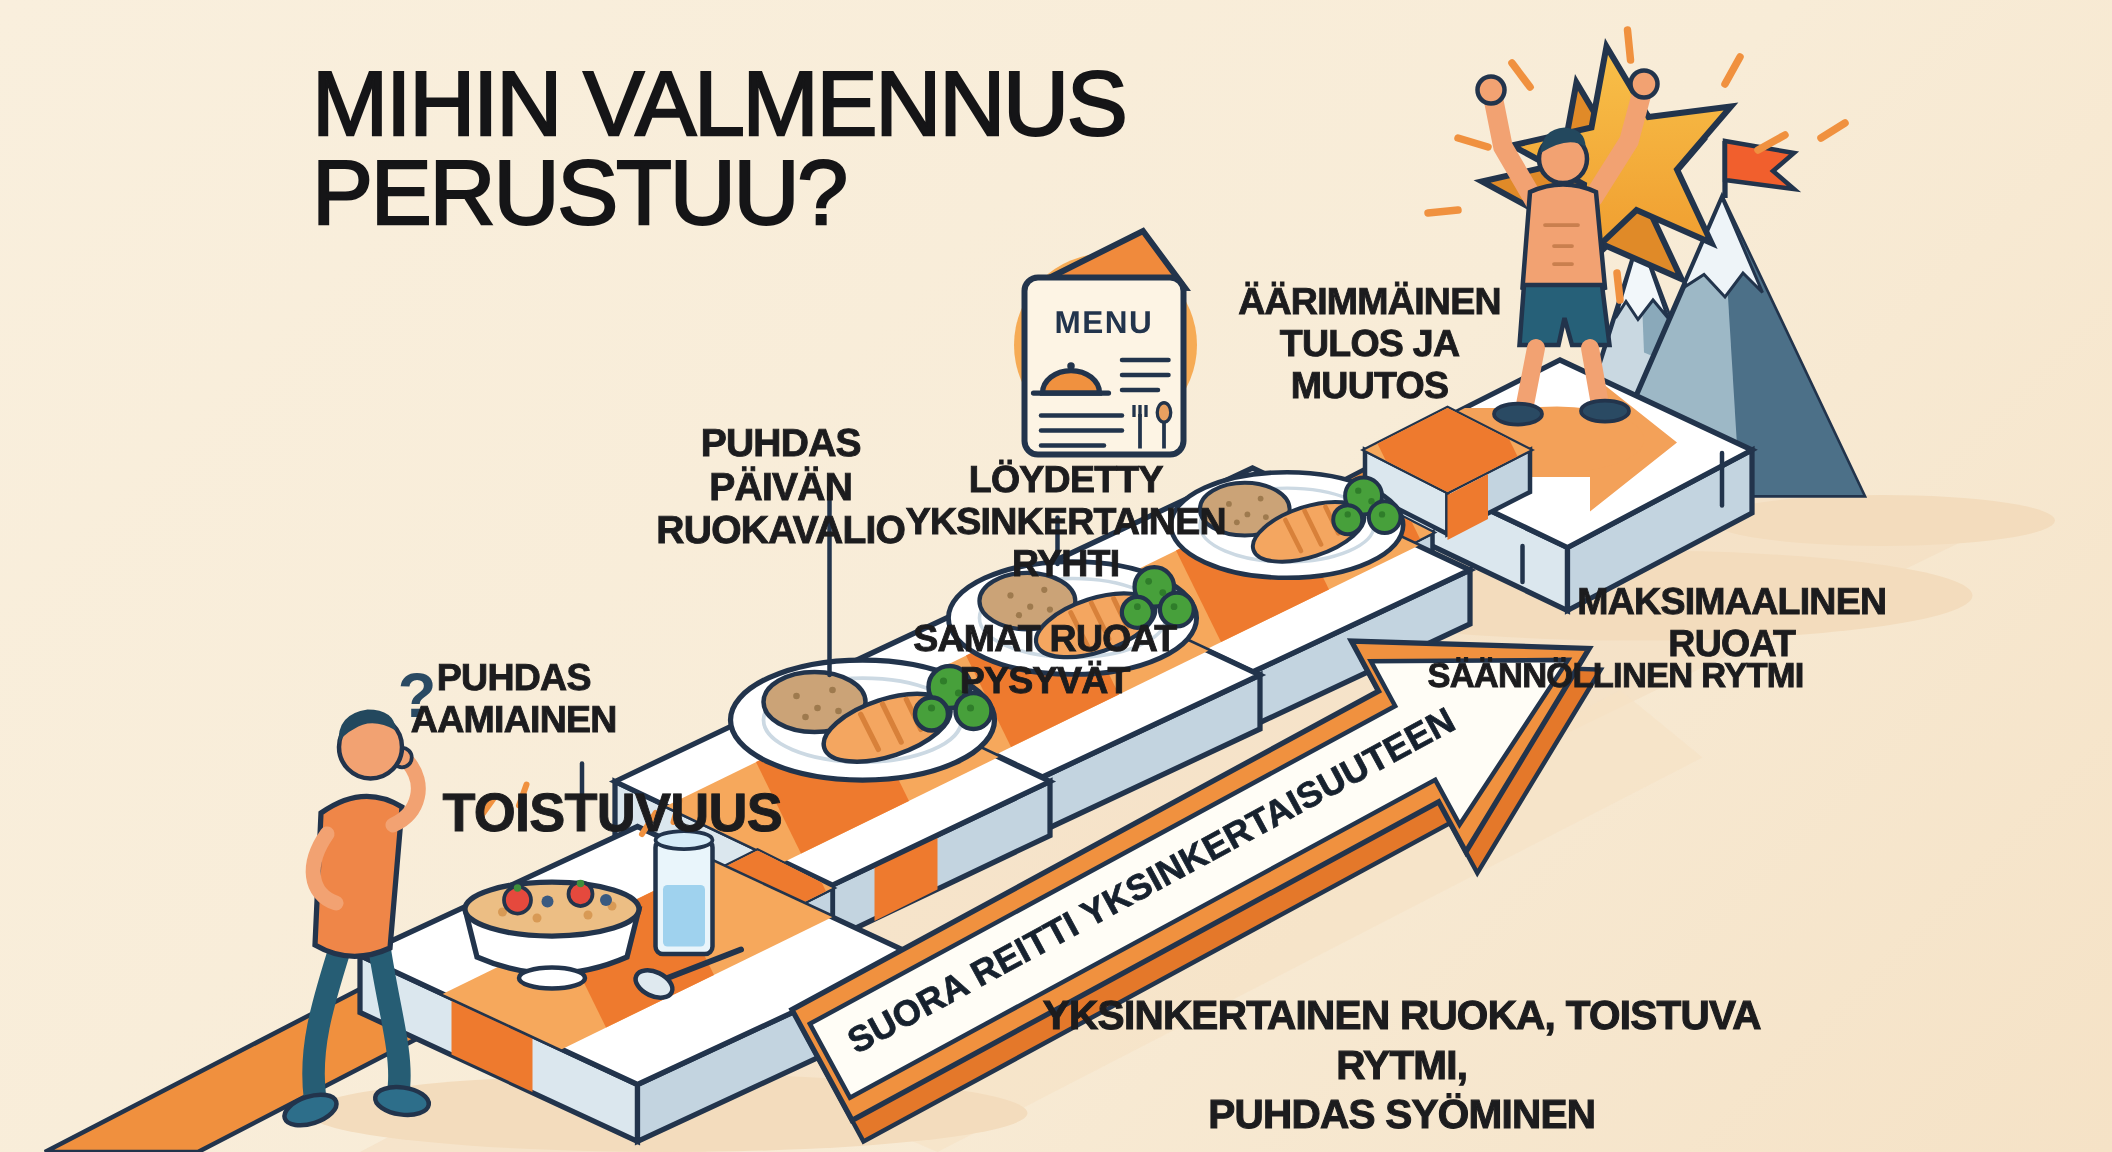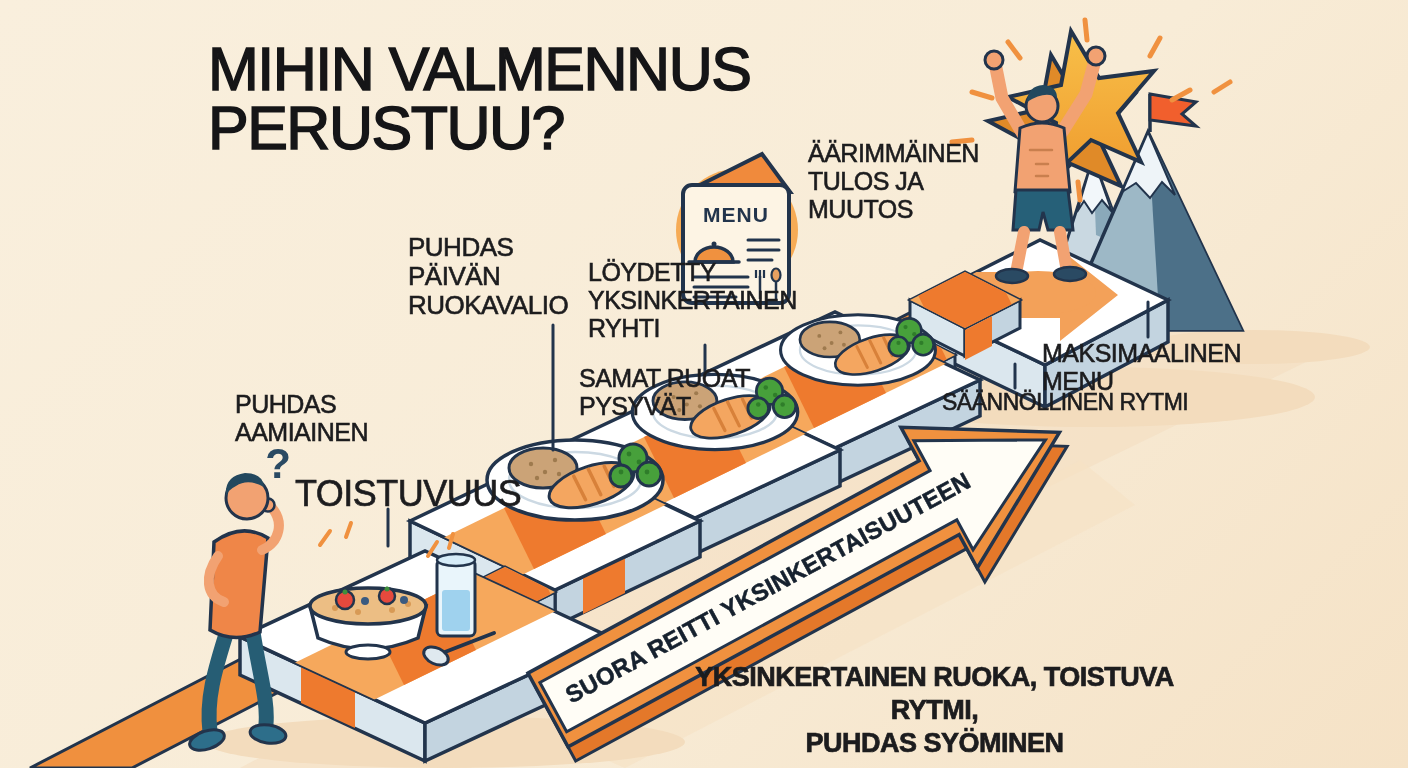--- a/index.html
+++ b/index.html
@@ -3,22 +3,22 @@
 <meta charset="utf-8">
 <style>
   html,body{margin:0;padding:0;}
   #stage{
     position:relative;width:1408px;height:768px;overflow:hidden;
     background:linear-gradient(135deg,#f9efdd 0%,#f8ecd7 55%,#f5e2c6 100%);
     font-family:"Liberation Sans",sans-serif;
   }
   #scene{position:absolute;left:0;top:0;}
   .lbl{
-    position:absolute;font-weight:400;color:#1c1c1e;
-    white-space:pre-line;line-height:1.12;letter-spacing:-0.5px;font-size:25px;
+    position:absolute;font-weight:700;color:#1c1c1e;text-align:center;
+    white-space:pre-line;line-height:1.12;letter-spacing:-0.5px;font-size:25px;margin-top:48px;
     -webkit-text-stroke:0.6px #1c1c1e;
   }
   .title{
     position:absolute;left:208px;top:40px;width:760px;text-align:left;
     font-size:61px;font-weight:400;line-height:0.96;letter-spacing:-1.5px;
     color:#151517;white-space:pre-line;-webkit-text-stroke:1.5px #151517;
   }
   .arrow-text{
     position:absolute;left:528px;top:574px;width:480px;text-align:center;
     transform:rotate(-28.5deg);font-size:24px;font-weight:700;color:#16212e;
@@ -372,20 +372,20 @@
 RUOKAVALIO</div>
 <div class="lbl" style="left:579px;top:364px;width:235px;">SAMAT RUOAT
 PYSYVÄT</div>
 <div class="lbl" style="left:588px;top:258px;width:245px;">LÖYDETTY
 YKSINKERTAINEN
 RYHTI</div>
 <div class="lbl" style="left:808px;top:139px;width:210px;">ÄÄRIMMÄINEN
 TULOS JA
 MUUTOS</div>
 <div class="lbl" style="left:1042px;top:339px;width:225px;">MAKSIMAALINEN
-MENU</div>
+RUOAT</div>
 <div class="lbl" style="left:942px;top:390px;width:270px;font-size:23px;">SÄÄNNÖLLINEN RYTMI</div>
 
 <div class="arrow-text">SUORA REITTI YKSINKERTAISUUTEEN</div>
 <div class="tagline">YKSINKERTAINEN RUOKA, TOISTUVA RYTMI,
 PUHDAS SYÖMINEN</div>
 
 </div>
 
 </body></html>

